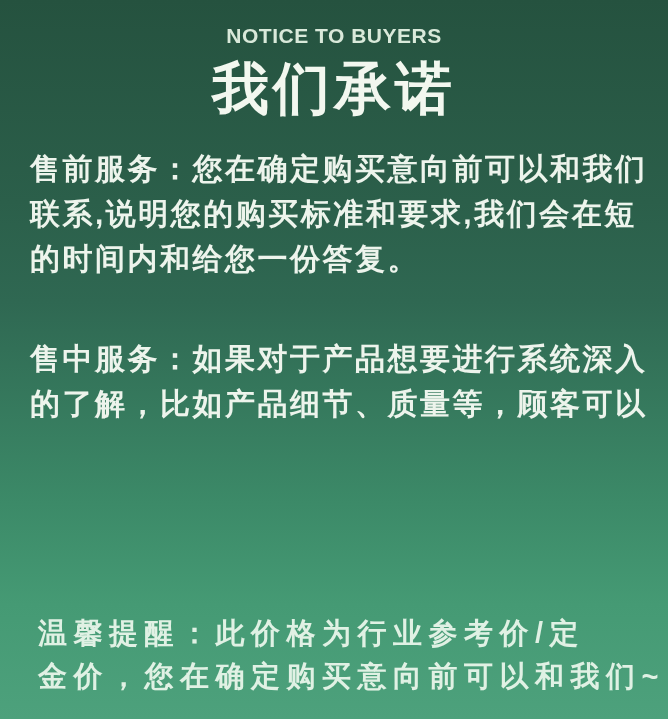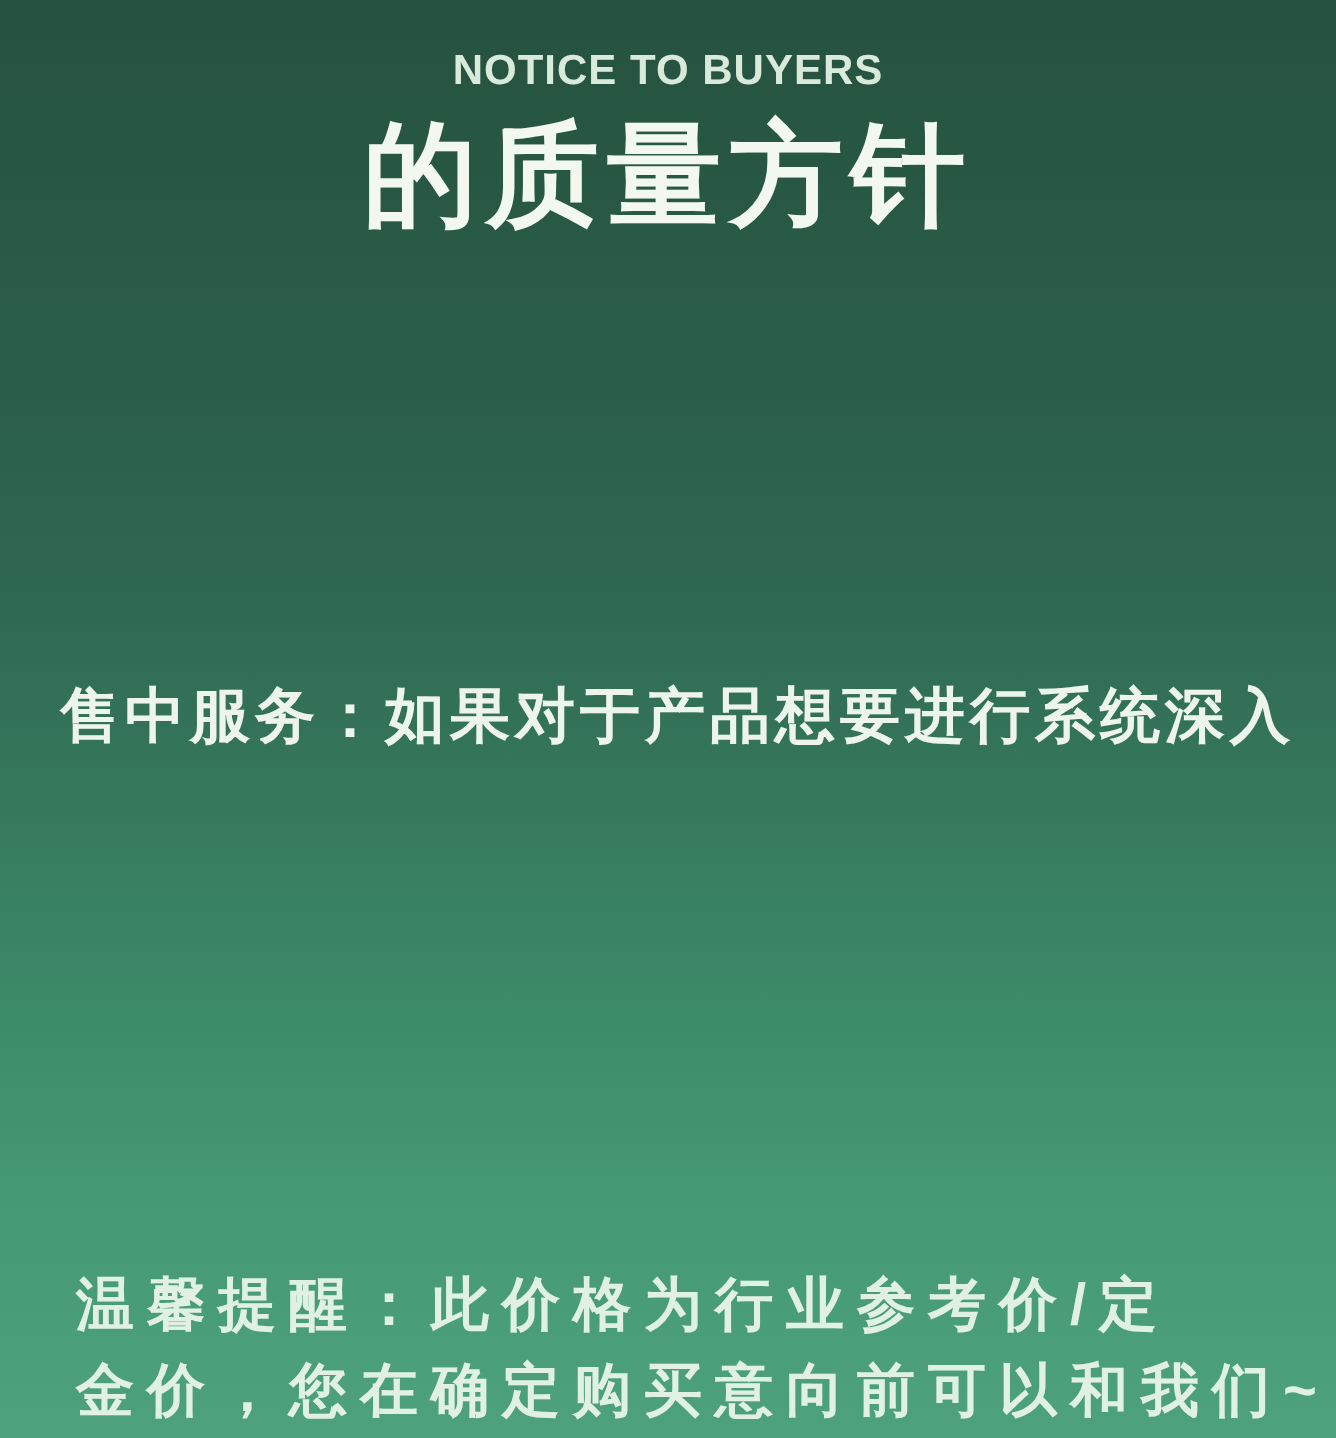--- a/index.html
+++ b/index.html
@@ -50,45 +50,51 @@
   }
   .para .line {
     line-height: 45px;
     white-space: nowrap;
   }
   .para-1 { top: 146px; }
   .para-2 { top: 296px; margin-top: 40px; }
   .para-3 { top: 446px; }
   .footer-note {
     position: absolute;
-    top: 632px;
+    top: 612px;
     left: 38px;
     right: 12px;
     color: #e0f1e4;
     font-size: 29px;
     font-weight: 700;
     letter-spacing: 6.5px;
   }
   .footer-note .line {
     line-height: 43px;
     white-space: nowrap;
   }
 </style>
 </head>
 <body>
 
 <div class="poster">
 
   <div class="en-title">NOTICE TO BUYERS</div>
 
-  <h1 class="cn-title">的质量方针</h1>
+  <h1 class="cn-title">我们承诺</h1>
 
+  <section class="para para-1">
+    <div class="line">售前服务：您在确定购买意向前可以和我们</div>
+    <div class="line">联系,说明您的购买标准和要求,我们会在短</div>
+    <div class="line">的时间内和给您一份答复。</div>
+  </section>
 
   <section class="para para-2">
     <div class="line">售中服务：如果对于产品想要进行系统深入</div>
+    <div class="line">的了解，比如产品细节、质量等，顾客可以</div>
   </section>
 
 
   <div class="footer-note">
     <div class="line">温馨提醒：此价格为行业参考价/定</div>
     <div class="line">金价，您在确定购买意向前可以和我们~</div>
   </div>
 
 </div>
 

